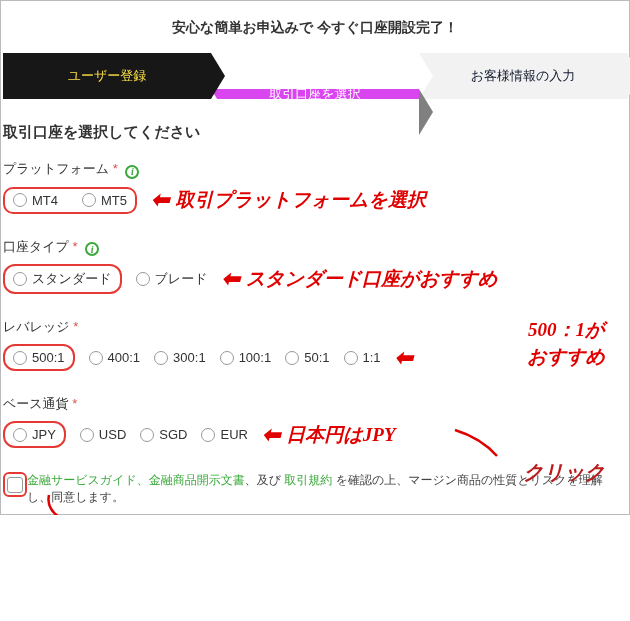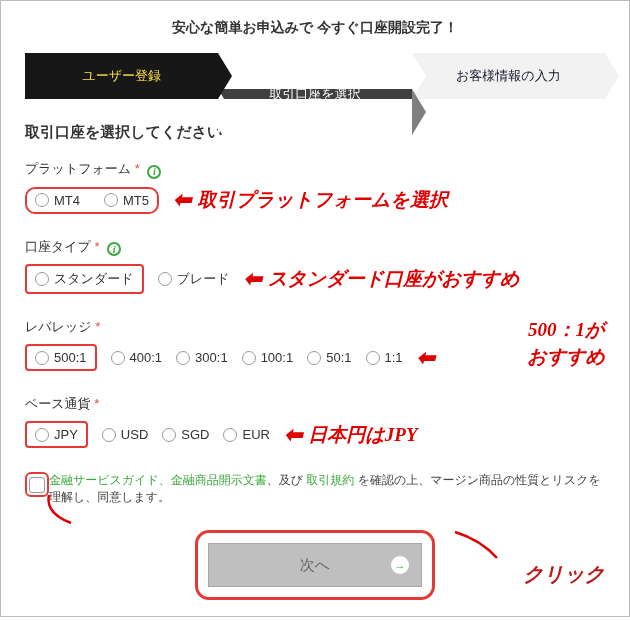--- a/index.html
+++ b/index.html
@@ -1,22 +1,22 @@
 <!DOCTYPE html>
 <html><head>
 <meta charset="utf-8">
 <style>
   * { box-sizing: border-box; margin: 0; padding: 0; }
   body { font-family: "Hiragino Kaku Gothic ProN", "Meiryo", sans-serif; background: #fff; color: #333; }
-  .canvas { width: 630px; height: 617px; border: 1px solid #bbb; position: relative; padding: 12px 24px; }
+  .canvas { width: 630px; height: 515px; border: 1px solid #bbb; position: relative; padding: 12px 2px; }
   .title { text-align: center; font-weight: bold; font-size: 14px; margin: 6px 0 16px; }
   .steps { display: flex; height: 46px; margin-bottom: 24px; }
   .step { flex: 1; position: relative; display: flex; align-items: center; justify-content: center; font-size: 13px; }
   .step1 { background: #171717; color: #fde047; }
-  .step2 { background: #404040; color: #fff; margin-top: 36px; }
+  .step2 { background: #d946ef; color: #fff; margin-top: 36px; }
   .step3 { background: #f2f2f2; color: #0f172a; }
   .step1::after, .step2::after {
     content: ""; position: absolute; right: -14px; top: 0; width: 0; height: 0;
     border-top: 23px solid transparent; border-bottom: 23px solid transparent;
     z-index: 2;
   }
   .step1::after { border-left: 14px solid #171717; }
   .step2::after { border-left: 14px solid #808080; }
   .step2::before, .step3::before {
     content: ""; position: absolute; left: 0; top: 0; width: 0; height: 0;
@@ -29,21 +29,21 @@
     border-left: 14px solid #f2f2f2;
   }
   .heading { font-weight: bold; font-size: 15px; margin: 2px 0 18px; }
   .field-label { font-size: 13px; margin-bottom: 8px; }
   .req { color: #d9534f; }
   .info-icon { display:inline-flex; width:14px; height:14px; border:2px solid #3aa83a; border-radius:50%; color:#3aa83a; font-size:10px; font-weight:bold; align-items:center; justify-content:center; font-style: italic; margin-left:4px; vertical-align:-2px; font-family: Georgia, serif; }
   .radio-row { display: flex; align-items: center; gap: 14px; margin-bottom: 24px; flex-wrap: wrap; }
   .radio-item { display: inline-flex; align-items: center; gap: 5px; cursor: pointer; font-size: 13px; }
   .radio-circle { width: 14px; height: 14px; border: 1.5px solid #999; border-radius: 50%; display: inline-block; background:#fff; }
   .highlight-box { border: 2px solid #e53935; border-radius: 10px; padding: 4px 8px; display: inline-flex; align-items: center; gap: 24px; }
-  .highlight-box-single { border: 2px solid #e53935; border-radius: 4px; padding: 4px 8px; display: inline-flex; align-items: center; }
+  .highlight-box-single { border: 2px solid #e53935; border-radius: 12px; padding: 4px 8px; display: inline-flex; align-items: center; }
   .annotation { color: #e00000; font-weight: bold; font-style: italic; font-size: 19px; display: inline-flex; align-items: center; font-family: "Hiragino Mincho ProN", serif; }
   .arrow-left { display:inline-block; margin-right:6px; font-size: 22px; line-height: 1; }
   .annotation-right { position: absolute; color:#e00000; font-weight:bold; font-style:italic; font-size:19px; font-family: "Hiragino Mincho ProN", serif; text-align:center; line-height:1.4; }
   .agree-row { display:flex; align-items:flex-start; font-size:12px; color:#444; margin-top:4px; }
   .checkbox { width:16px; height:16px; border:1.5px solid #999; border-radius:3px; flex:none; margin-top:1px; background:#fff; }
   .checkbox-hl { border:2px solid #e53935; border-radius:6px; padding:2px; display:inline-flex; }
   .link { color: #3aa83a; }
   .next-wrap { margin: 24px auto 0; width: 240px; position: relative; }
   .next-hl { border: 3px solid #e53935; border-radius: 14px; padding: 10px; }
   .next-btn { width:100%; height:44px; background:#bfbfbf; border:1px solid #a8a8a8; color:#666; font-size:15px; display:flex; align-items:center; justify-content:center; position:relative; cursor:pointer; }

